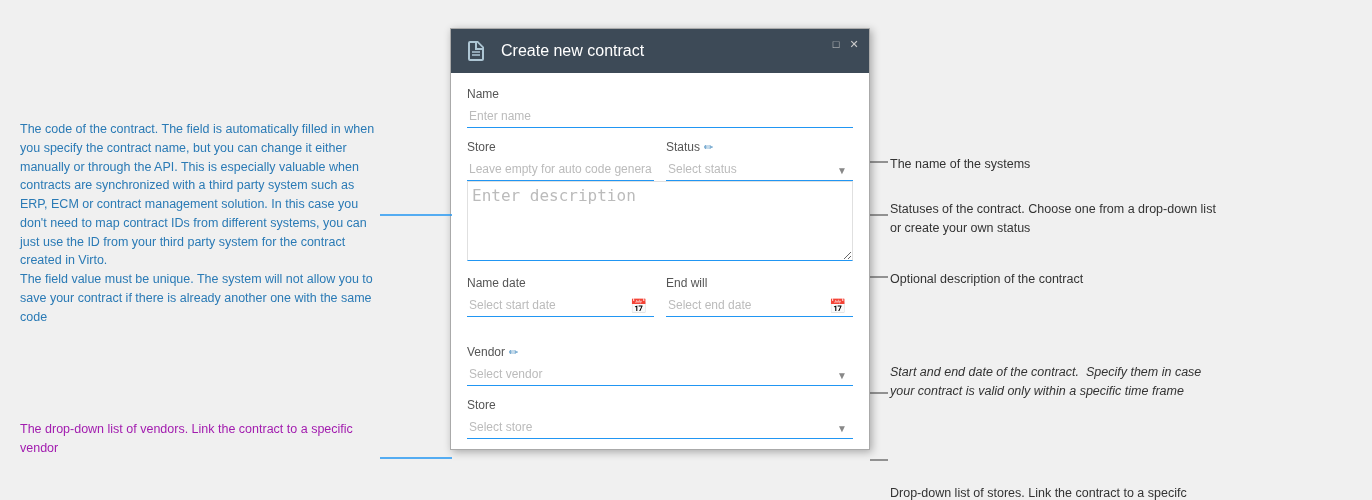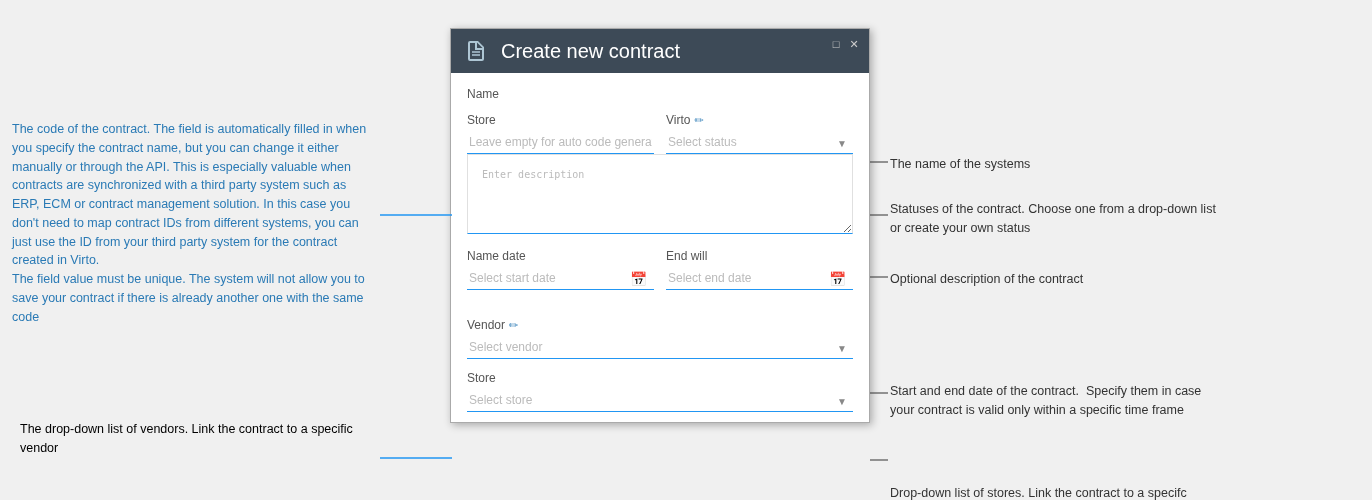--- a/index.html
+++ b/index.html
@@ -9,33 +9,33 @@
       background: #f0f0f0;
       width: 1372px;
       height: 500px;
       overflow: hidden;
       position: relative;
     }
 
     
     .annotation-left {
       position: absolute;
-      left: 12px;
+      left: 20px;
       top: 120px;
       width: 360px;
       color: #2a7ab5;
       font-size: 12.5px;
       line-height: 1.5;
     }
     .annotation-left-bottom {
       position: absolute;
       left: 20px;
       top: 420px;
       width: 340px;
-      color: #000000;
+      color: #a21caf;
       font-size: 12.5px;
       line-height: 1.5;
     }
 
     
     .modal {
       position: absolute;
       left: 450px;
       top: 28px;
       width: 420px;
@@ -76,21 +76,21 @@
       display: flex;
       align-items: center;
       justify-content: center;
     }
     .modal-icon svg {
       width: 24px;
       height: 24px;
       fill: #aec6d4;
     }
     .modal-title {
-      font-size: 20px;
+      font-size: 16px;
       font-weight: normal;
       color: #fff;
     }
 
     .modal-toolbar {
       background: #4a5a68;
       padding: 6px 10px;
       display: flex;
       align-items: center;
       height: 38px;
@@ -145,23 +145,23 @@
       background: transparent;
     }
     .form-input::placeholder {
       color: #bbb;
     }
     .form-textarea {
       width: 100%;
       border: 1px solid #e0e0e0;
       border-bottom: 1px solid #2196F3;
       outline: none;
-      font-size: 10px;
+      font-size: 16px;
       color: #14532d;
-      padding: 14px;
+      padding: 4px;
       resize: vertical;
       min-height: 80px;
       background: transparent;
     }
     .form-textarea::placeholder {
       color: #bbb;
     }
     .form-row {
       display: flex;
       gap: 12px;
@@ -225,21 +225,21 @@
 <div class="ann-right-text" style="top: 155px; left: 890px;">
   <span>The name of the systems</span>
 </div>
 <div class="ann-right-text" style="top: 200px; left: 890px;">
   <span style="white-space: pre-wrap;">Statuses of the contract. Choose one from a drop-down list
 or create your own status</span>
 </div>
 <div class="ann-right-text" style="top: 270px; left: 890px;">
   <span>Optional description of the contract</span>
 </div>
-<div class="ann-right-text" style="top: 382px; left: 890px;">
+<div class="ann-right-text" style="top: 363px; left: 890px; font-style: italic;">
   <span style="white-space: pre-wrap;">Start and end date of the contract.  Specify them in case
 your contract is valid only within a specific time frame</span>
 </div>
 <div class="ann-right-text" style="top: 450px; left: 890px; margin-top: 34px;">
   <span style="white-space: pre-wrap;">Drop-down list of stores. Link the contract to a specifc
 store</span>
 </div>
 
 <div class="modal">
 
@@ -258,32 +258,33 @@
     </div>
   </div>
 
 
   <div class="modal-body">
 
     <div class="form-group">
       <div class="form-label">
         <span>Name</span>
       </div>
+      <input type="text" class="form-input" placeholder="Enter name" style="">
     </div>
 
     <div class="form-row">
       <div class="form-col">
         <div class="form-label">
           <span>Store</span>
         </div>
         <input type="text" class="form-input" placeholder="Leave empty for auto code generation" style="">
       </div>
       <div class="form-col">
         <div class="form-label">
-          <span>Virto</span>
+          <span>Status</span>
           <span class="edit-icon">✏</span>
         </div>
         <div class="select-wrapper">
           <input type="text" class="form-input" readonly="" placeholder="Select status" style="">
           <span class="arrow-icon">▼</span>
         </div>
       </div>
     </div>
 
     <div class="form-group">

